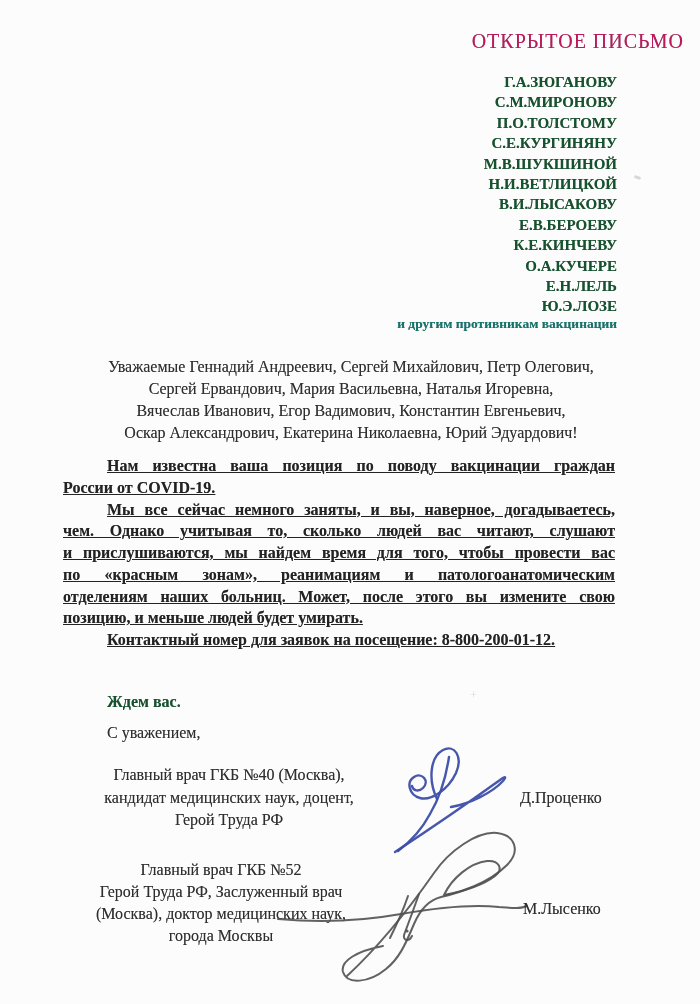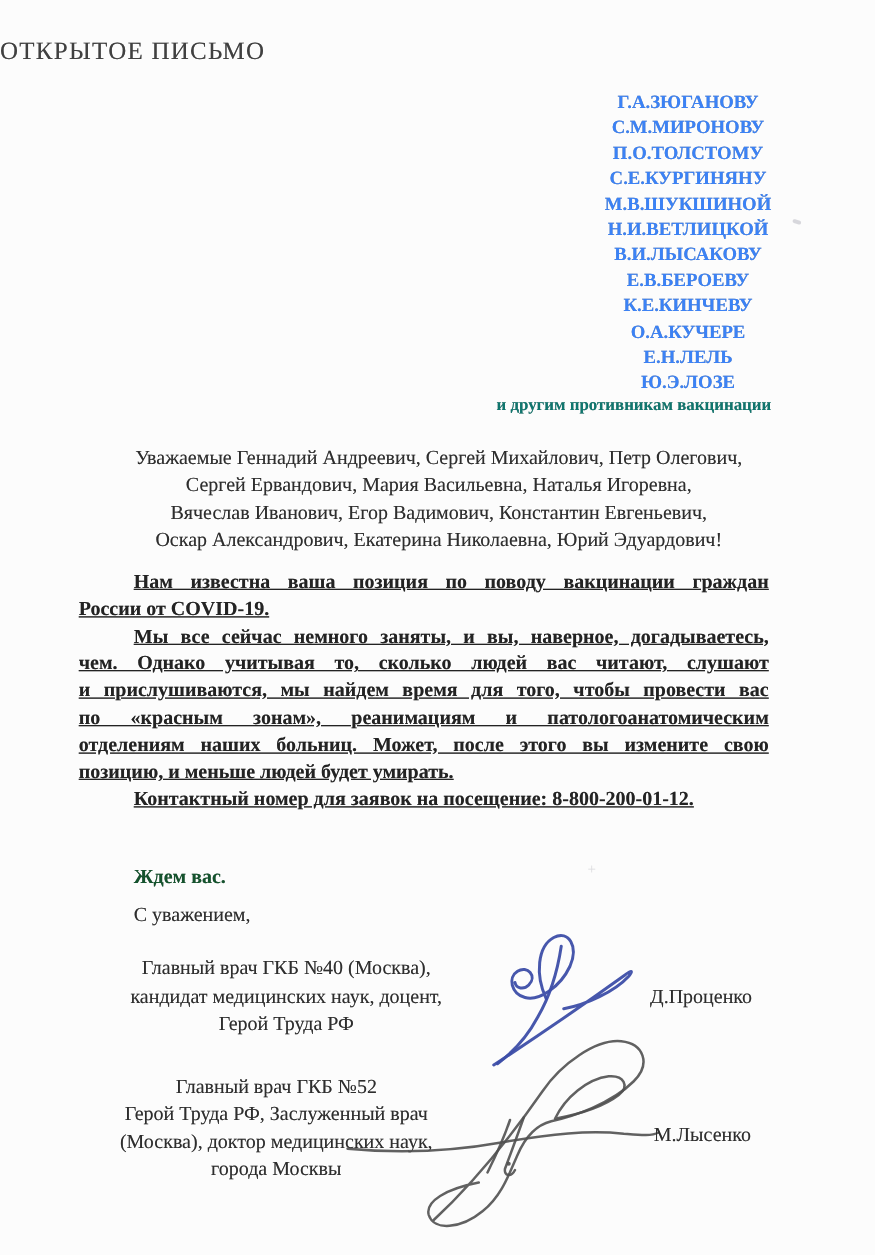--- a/index.html
+++ b/index.html
@@ -10,34 +10,34 @@
     background: #fcfcfc;
     font-family: "Liberation Serif", "DejaVu Serif", serif;
     color: #282828;
     overflow: hidden;
     text-shadow: 0 0 0.5px rgba(40,40,40,0.45);
   }
   .title {
     position: absolute;
     top: 30px; left: 0; width: 684px;
     margin: 0;
-    text-align: left;
+    text-align: right;
     font-size: 20px;
     font-weight: 400;
     letter-spacing: 1px;
-    color: #404040;
+    color: #be185d;
   }
   .addressees {
     position: absolute;
     top: 72px; right: 83px;
-    text-align: center;
+    text-align: right;
     font-weight: 700;
     font-size: 15px;
     line-height: 20.4px;
-    color: #3b82f6;
+    color: #14532d;
   }
   .addr-footer {
     position: absolute;
     top: 316px; right: 83px;
     text-align: right;
     font-weight: 700;
     font-size: 13.5px;
     color: #0f766e;
   }
   .salutation {

